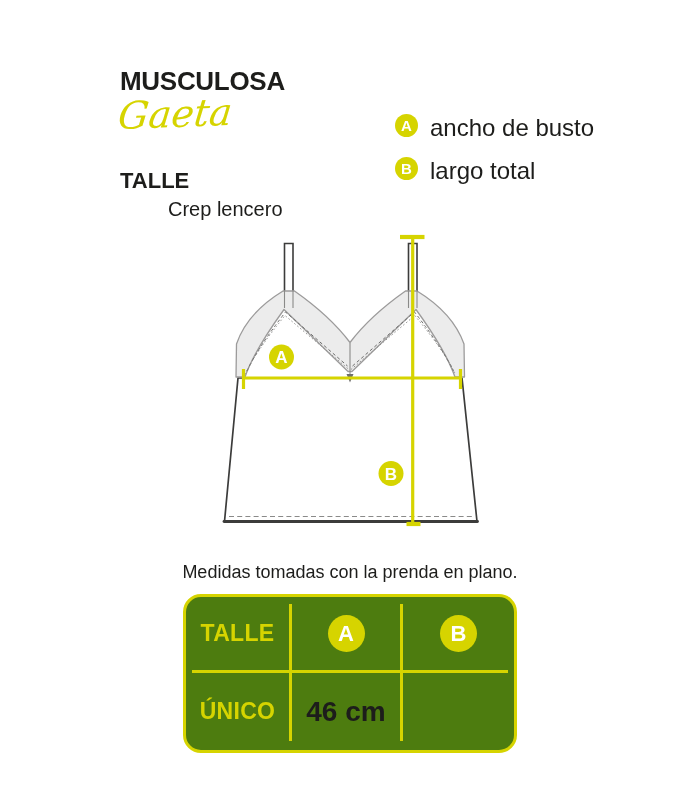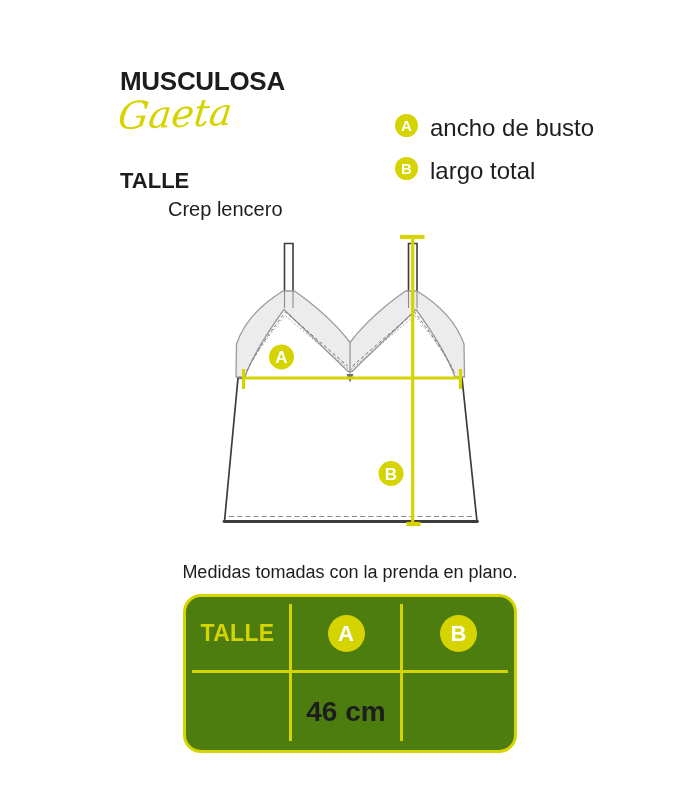--- a/index.html
+++ b/index.html
@@ -160,16 +160,17 @@
     <div class="divider h-div"></div>
 
     <div class="cell c-r1 c-c1 table-head">TALLE</div>
     <div class="cell c-r1 c-c2">
       <div class="table-badge">A</div>
     </div>
     <div class="cell c-r1 c-c3">
       <div class="table-badge">B</div>
     </div>
 
+    <div class="cell c-r2 c-c1 table-head">ÚNICO</div>
     <div class="cell c-r2 c-c2 table-value">46 cm</div>
   </div>
 
 </div>
 
 </body></html>

